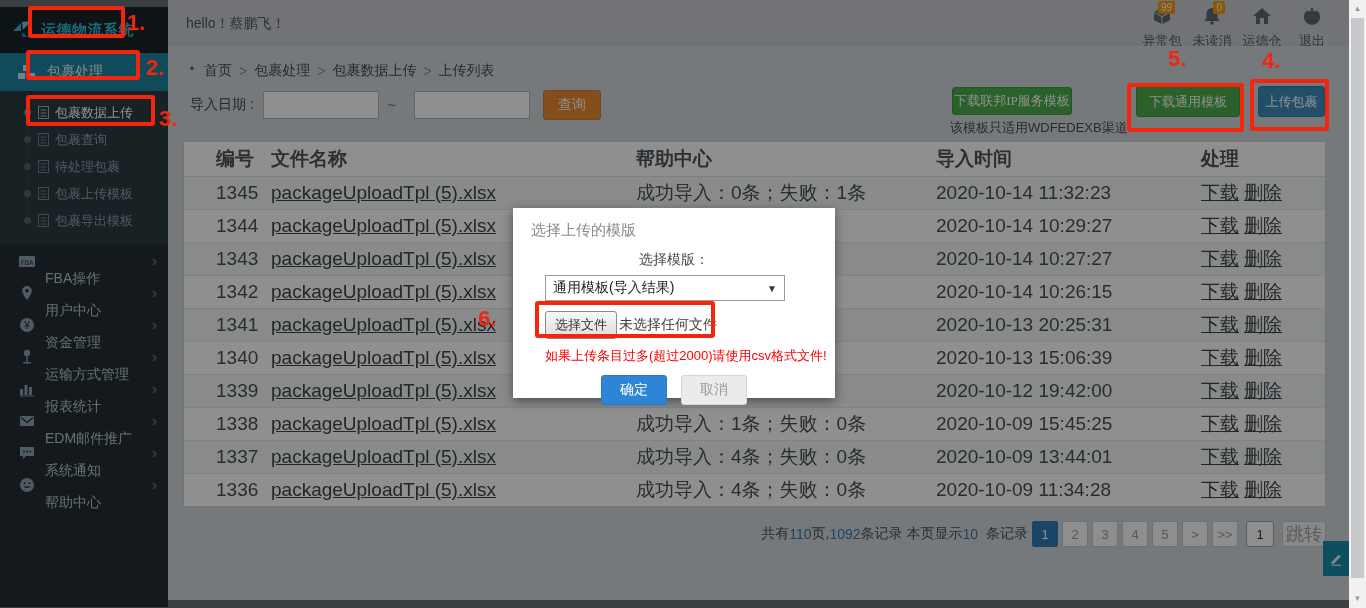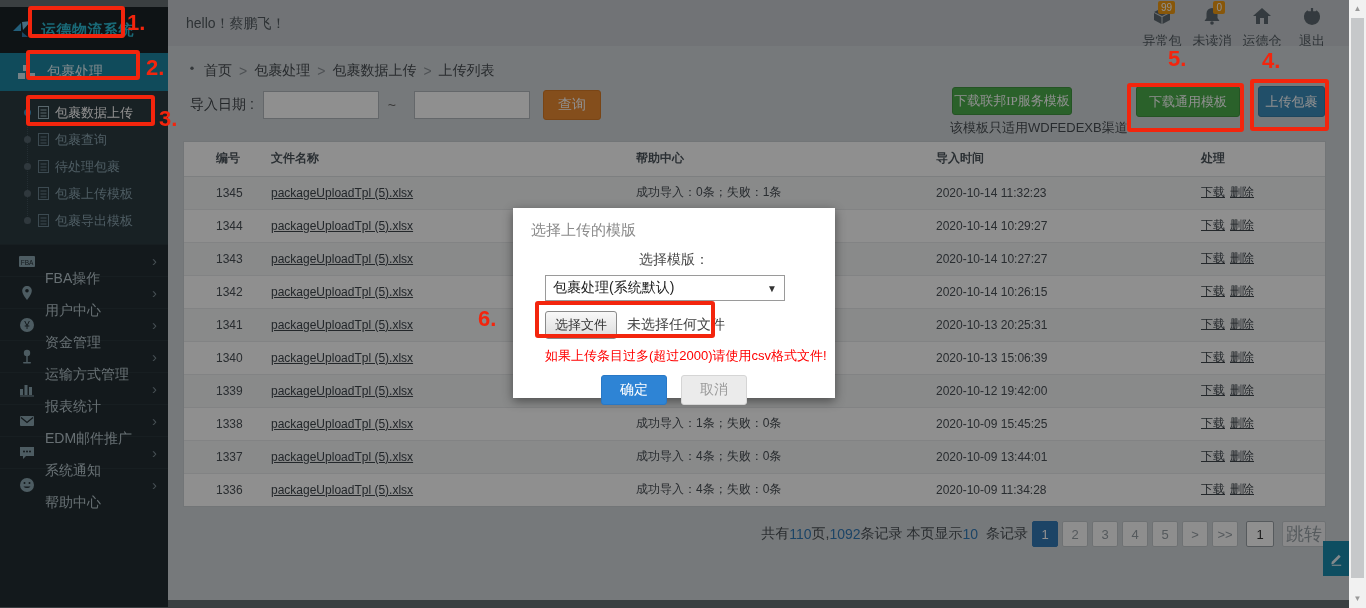--- a/index.html
+++ b/index.html
@@ -48,21 +48,21 @@
   .filters .tilde { margin:0 9px; color:#666; font-size:14px; }
   .btn { display:inline-flex; align-items:center; justify-content:center; border-radius:3px; color:#fff; cursor:pointer; border:1px solid transparent; }
   .btn-search { margin-left:13px; width:58px; height:30px; background:#ec8b32; border-color:#d87c28; font-size:14px; }
   .btn-fedex { position:absolute; left:784px; top:41px; width:120px; height:28px; background:#4cae4c; border-color:#419641; font-size:13px;font-family:Liberation Serif, serif; }
   .fedex-note { position:absolute; left:782px; top:73px; font-size:13px; color:#474d52; }
   .btn-general { position:absolute; left:968px; top:40px; width:104px; height:31px; background:#4cae4c; border-color:#419641; font-size:13px; }
   .btn-upload { position:absolute; left:1090px; top:40px; width:67px; height:31px; background:#3c8dbc; border-color:#367fa9; font-size:13px; }
 
   
   .panel { position:absolute; left:15px; top:95px; width:1143px; background:#fff; border:1px solid #ccd1d4; }
-  .panel table { width:100%; border-collapse:collapse; table-layout:fixed; font-size:12px; }
+  .panel table { width:100%; border-collapse:collapse; table-layout:fixed; font-size:19px; }
   .panel th { height:34px; text-align:left; color:#4c555c; font-weight:bold; border-bottom:1px solid #dfe2e5; }
   .panel td { height:33px; color:#4a5056; border-bottom:1px solid #e8eaec; }
   .panel tr:last-child td { border-bottom:none; }
   .panel tbody tr:nth-child(odd) { background:#f4f6f7; }
   .panel th:first-child, .panel td:first-child { padding-left:32px; }
   .panel a { color:#3f464c; text-decoration:underline; cursor:pointer; }
   .panel .ops a { margin-right:5px; }
 
   
   .pagination { position:absolute; right:23px; top:475px; display:flex; align-items:center; font-size:14px; color:#4a5056; }
@@ -78,21 +78,21 @@
 
   
   .overlay { position:absolute; left:0; top:0; width:1349px; height:608px; background:rgba(0,0,0,0.44); z-index:10; }
   .modal { position:absolute; left:513px; top:208px; width:322px; height:190px; background:#fff; z-index:20; box-shadow:0 3px 10px rgba(0,0,0,0.45); }
   .m-title { padding:13px 18px 0; font-size:15px; color:#8b8b8b; }
   .m-label { text-align:center; font-size:14px; color:#4a4a4a; margin-top:11px; }
   .m-select { margin:6px 0 0 32px; width:240px; height:26px; border:1px solid #9a9a9a; display:flex; align-items:center; justify-content:space-between; padding:0 7px; font-size:14px; color:#222; background:#fff; cursor:pointer; }
   .m-select .arrow { font-size:10px; color:#333; }
   .m-file { margin:10px 0 0 32px; display:flex; align-items:center; }
   .file-btn { border:1px solid #8a8a8a; background:linear-gradient(#f8f8f8,#dcdcdc); padding:4px 9px; border-radius:3px; font-size:13px; color:#333; cursor:pointer; }
-  .file-status { margin-left:10px; font-size:14px; color:#3e3e3e; }
+  .file-status { margin-left:2px; font-size:14px; color:#3e3e3e; }
   .m-warning { margin:8px 0 0 32px; font-size:13px; color:#ff0000; }
   .m-actions { display:flex; justify-content:center; gap:14px; margin-top:10px; }
   .m-ok { background:#2e84d5; border-color:#2878c6; padding:4px 18px; font-size:14px; }
   .m-cancel { background:#ebebeb; border:1px solid #d5d5d5; color:#9a9a9a; padding:5px 18px; font-size:14px; border-radius:3px; display:inline-flex; cursor:pointer; }
 
   
   .ann-box { position:absolute; border:4px solid #f3250d; border-radius:3px; z-index:30; }
   .ann-label { position:absolute; z-index:30; color:#f3250d; font-size:22px; font-weight:bold; }
 
   
@@ -443,21 +443,21 @@
         <rect x="3" y="14.6" width="10" height="1.2"></rect>
       </svg>
   </div>
 
   <div class="overlay"></div>
 
   <div class="modal">
     <div class="m-title">选择上传的模版</div>
     <div class="m-label">选择模版：</div>
     <div class="m-select">
-      <span>包裹处理(系统默认)</span>
+      <span>通用模板(导入结果)</span>
       <span class="arrow">▼</span>
     </div>
     <div class="m-file">
       <span class="file-btn">选择文件</span>
       <span class="file-status">未选择任何文件</span>
     </div>
     <div class="m-warning">如果上传条目过多(超过2000)请使用csv格式文件!</div>
     <div class="m-actions">
       <span class="btn m-ok">确定</span>
       <span class="m-cancel">取消</span>

